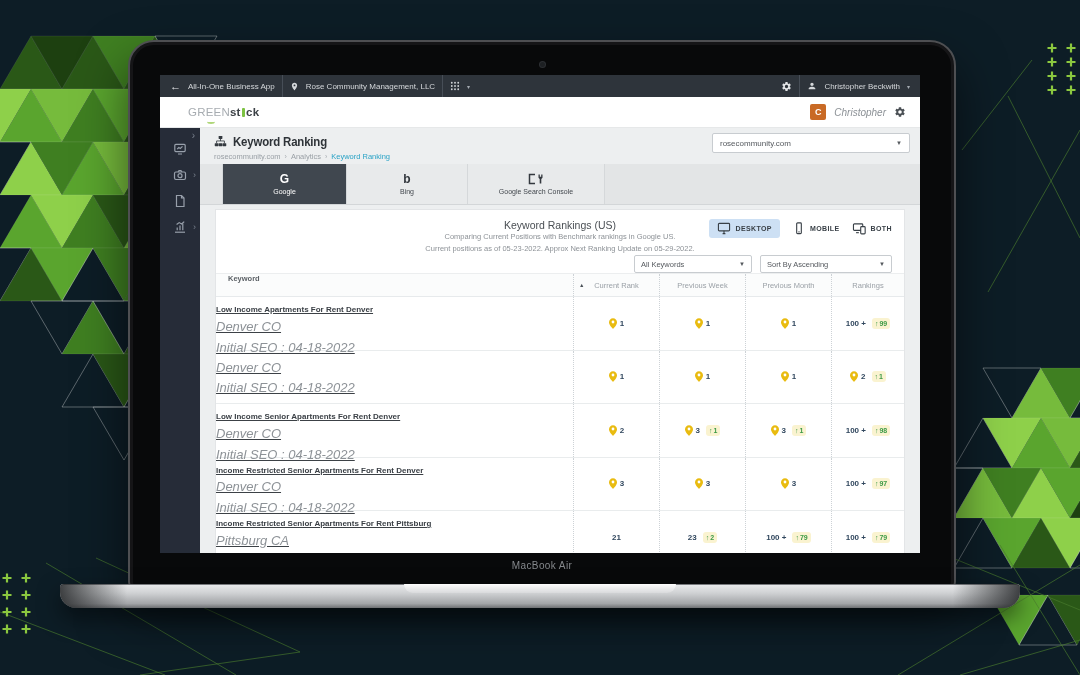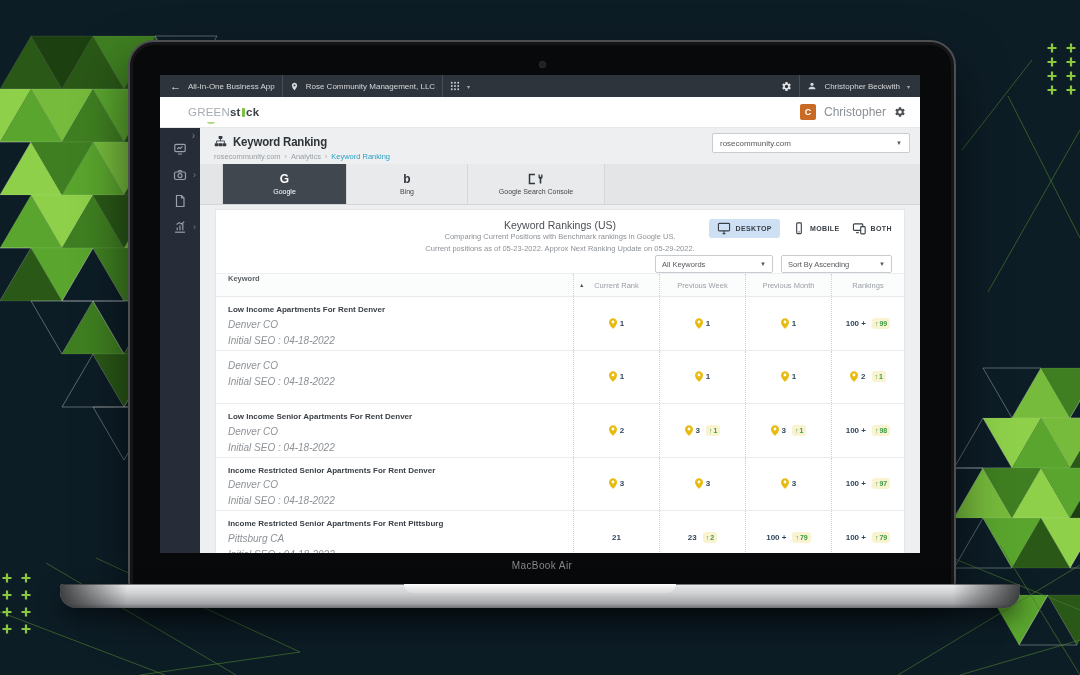--- a/index.html
+++ b/index.html
@@ -22,21 +22,21 @@
   .tb-spacer{flex:1;}
   
   .sc-appbar{height:30px;background:#ffffff;border-bottom:1px solid #e6e8e9;display:flex;align-items:center;padding:0 14px 0 28px;position:relative;}
   .logo{font-size:11.5px;letter-spacing:.2px;}
   .logo .lg1{color:#a7acb1;font-weight:400;}
   .logo .lg2,.logo .lg3{color:#3d4247;font-weight:700;}
   .logo .stick{display:inline-block;width:2.5px;height:9px;background:#7dc243;border-radius:1px;margin:0 1.5px -1px 1.5px;}
   .logo-underline{position:absolute;left:47px;top:22px;width:8px;height:3px;border-bottom:2px solid #9ccd58;border-radius:50%;opacity:.8;}
   .ab-right{margin-left:auto;display:flex;align-items:center;gap:8px;}
   .avatar{width:16px;height:16px;background:#c96a25;border-radius:2px;color:#fff;font-weight:700;font-size:9px;display:flex;align-items:center;justify-content:center;}
-  .ab-user{font-size:12px;color:#8b9095;}
+  .ab-user{font-size:10px;color:#8b9095;font-style:italic;}
   
   .sc-body{display:flex;height:426px;}
   .sc-sidebar{width:40px;background:#262c38;position:relative;flex:none;}
   .sb-chevron{position:absolute;right:5px;top:2px;color:#79818d;font-size:10px;}
   .sb-item{position:absolute;left:0;width:40px;display:flex;align-items:center;justify-content:center;}
   .sb-item .sub{position:absolute;right:4px;color:#79818d;font-size:9px;}
   .sc-main{flex:1;position:relative;overflow:hidden;background:#edeff0;}
   
   .page-head{height:36px;position:relative;padding:6px 10px 0 14px;box-sizing:border-box;}
   .ph-title-row{display:flex;align-items:center;gap:6px;}
@@ -57,31 +57,31 @@
   
   .card{position:absolute;left:15px;right:15px;top:81px;bottom:-8px;background:#fff;border:1px solid #e3e5e7;box-sizing:border-box;}
   .card-head{position:relative;height:63px;box-sizing:border-box;padding:9px 12px 0 12px;text-align:center;}
   .panel-title{font-size:10.5px;color:#4a4f54;}
   .panel-sub{font-size:7.5px;color:#8d9297;line-height:1.55;margin-top:0;}
   .device-toggle{position:absolute;top:9px;right:12px;display:flex;align-items:center;gap:12px;}
   .dev-btn{display:flex;align-items:center;gap:4px;font-size:7px;font-weight:700;letter-spacing:.4px;color:#394047;padding:3px 0;}
   .dev-btn.active{background:#cde0f4;border-radius:3px;padding:3px 8px;}
   .filters{position:absolute;top:45px;right:12px;display:flex;gap:8px;}
   .f-select{height:18px;background:#fff;border:1px solid #c8ccd0;border-radius:2px;display:flex;align-items:center;justify-content:space-between;padding:0 6px;box-sizing:border-box;font-size:7.5px;color:#55595e;}
-  .f-select.w1{width:118px;}.f-select.w2{width:111px;}
+  .f-select.w1{width:118px;}.f-select.w2{width:132px;}
   
   .thead{display:flex;height:22px;align-items:flex-start;background:#fbfcfc;border-top:1px solid #eceeef;border-bottom:1px solid #e7eaec;}
   .th-keyword{flex:1;padding-left:12px;font-size:7.5px;font-weight:700;color:#5d6artifact267;color:#5d6267;}
   .th{width:85px;flex:none;text-align:center;font-size:7.5px;color:#9ba1a7;border-left:1px dotted #cdd2d6;align-self:stretch;display:flex;align-items:center;justify-content:center;position:relative;}
   .th.last{width:72px;}
   .sort-ic{position:absolute;left:5px;font-size:5.5px;color:#4a5158;}
   .trow{display:flex;height:52.5px;border-bottom:1px solid #e9eced;background:#fff;}
-  .kcell{flex:1;padding:7px 0 0 12px;box-sizing:border-box;}
+  .kcell{flex:1;padding:7px 0 0 0;box-sizing:border-box;text-decoration:underline;}
   .kw{font-size:8px;font-weight:600;color:#3b4046;line-height:1.6;}
-  .kmeta{font-size:10px;font-style:italic;color:#8d9297;line-height:1.6;}
+  .kmeta{font-size:13px;font-style:italic;color:#8d9297;line-height:1.6;}
   .vcell{width:85px;flex:none;border-left:1px dotted #cdd2d6;display:flex;align-items:center;justify-content:center;gap:3px;}
   .vcell.last{width:72px;}
   .val{font-size:8px;font-weight:600;color:#31475e;}
   .badge{display:inline-flex;align-items:center;background:#faf3d0;border-radius:3px;padding:2px 3px;margin-left:3px;font-size:7px;font-weight:700;color:#3c9a46;}
   .badge .ar{font-size:7px;margin-right:1px;}
   svg.ic{display:block;}
 </style>
 </head>
 <body>
 

